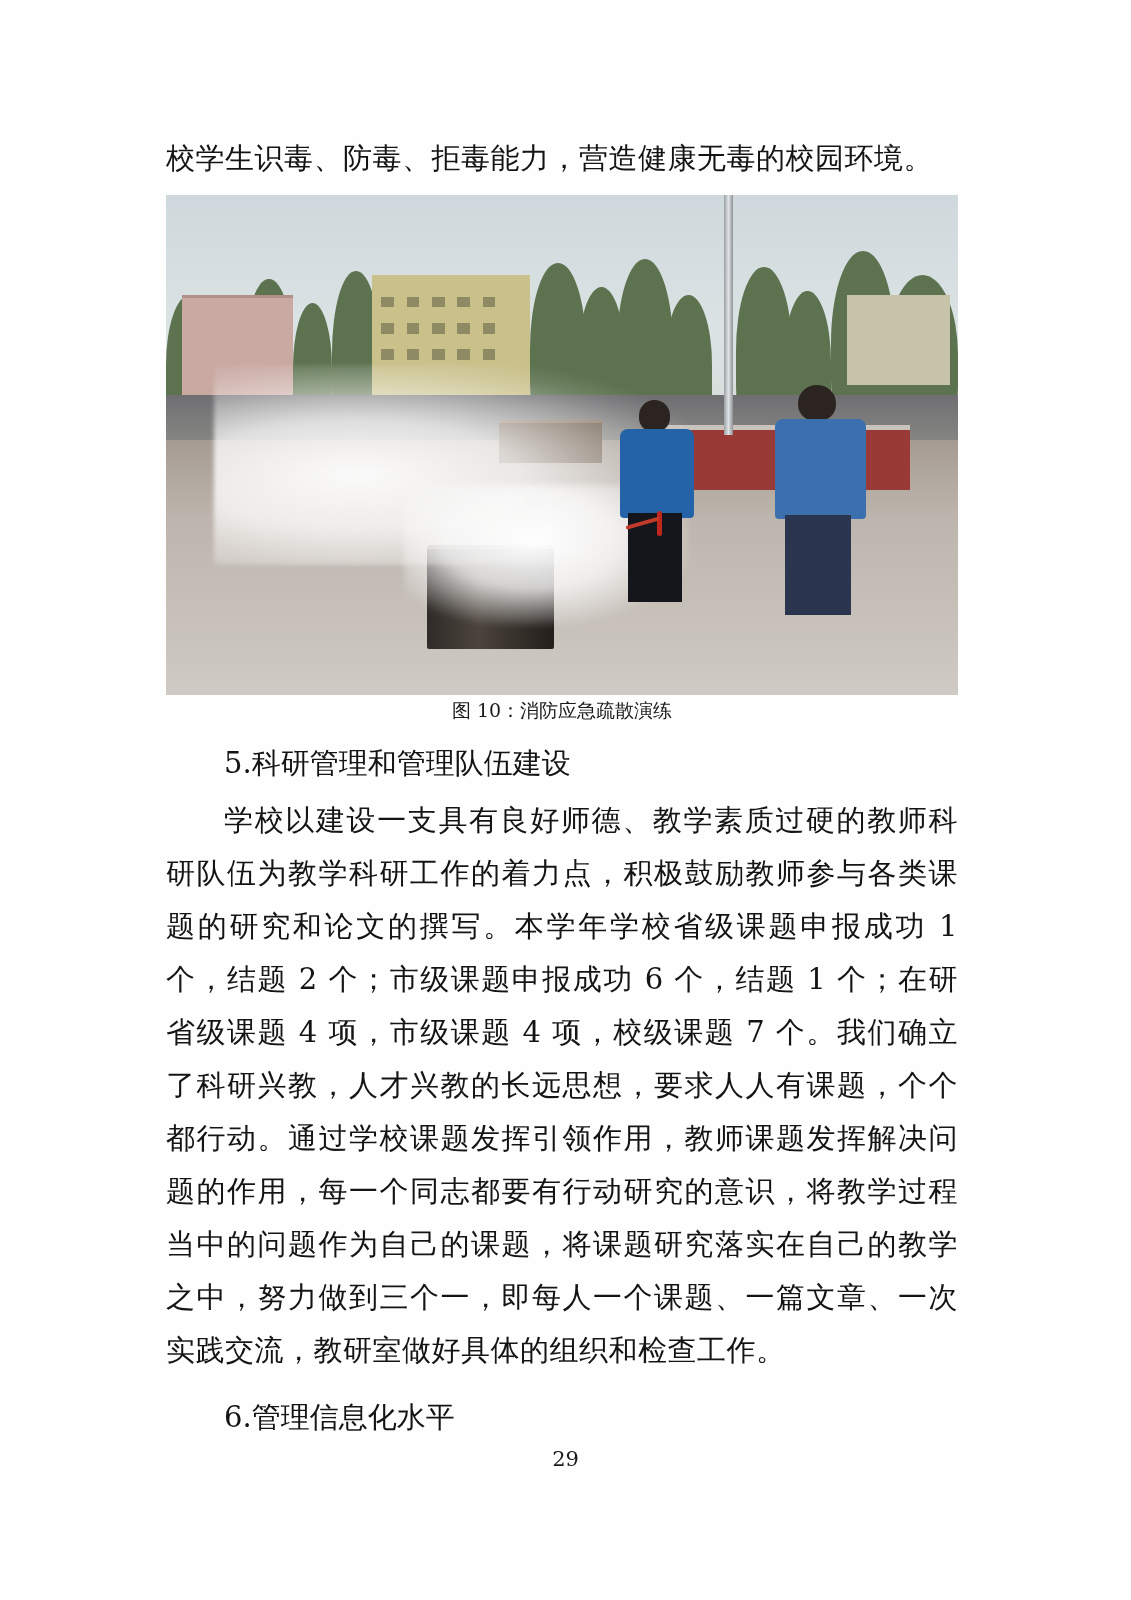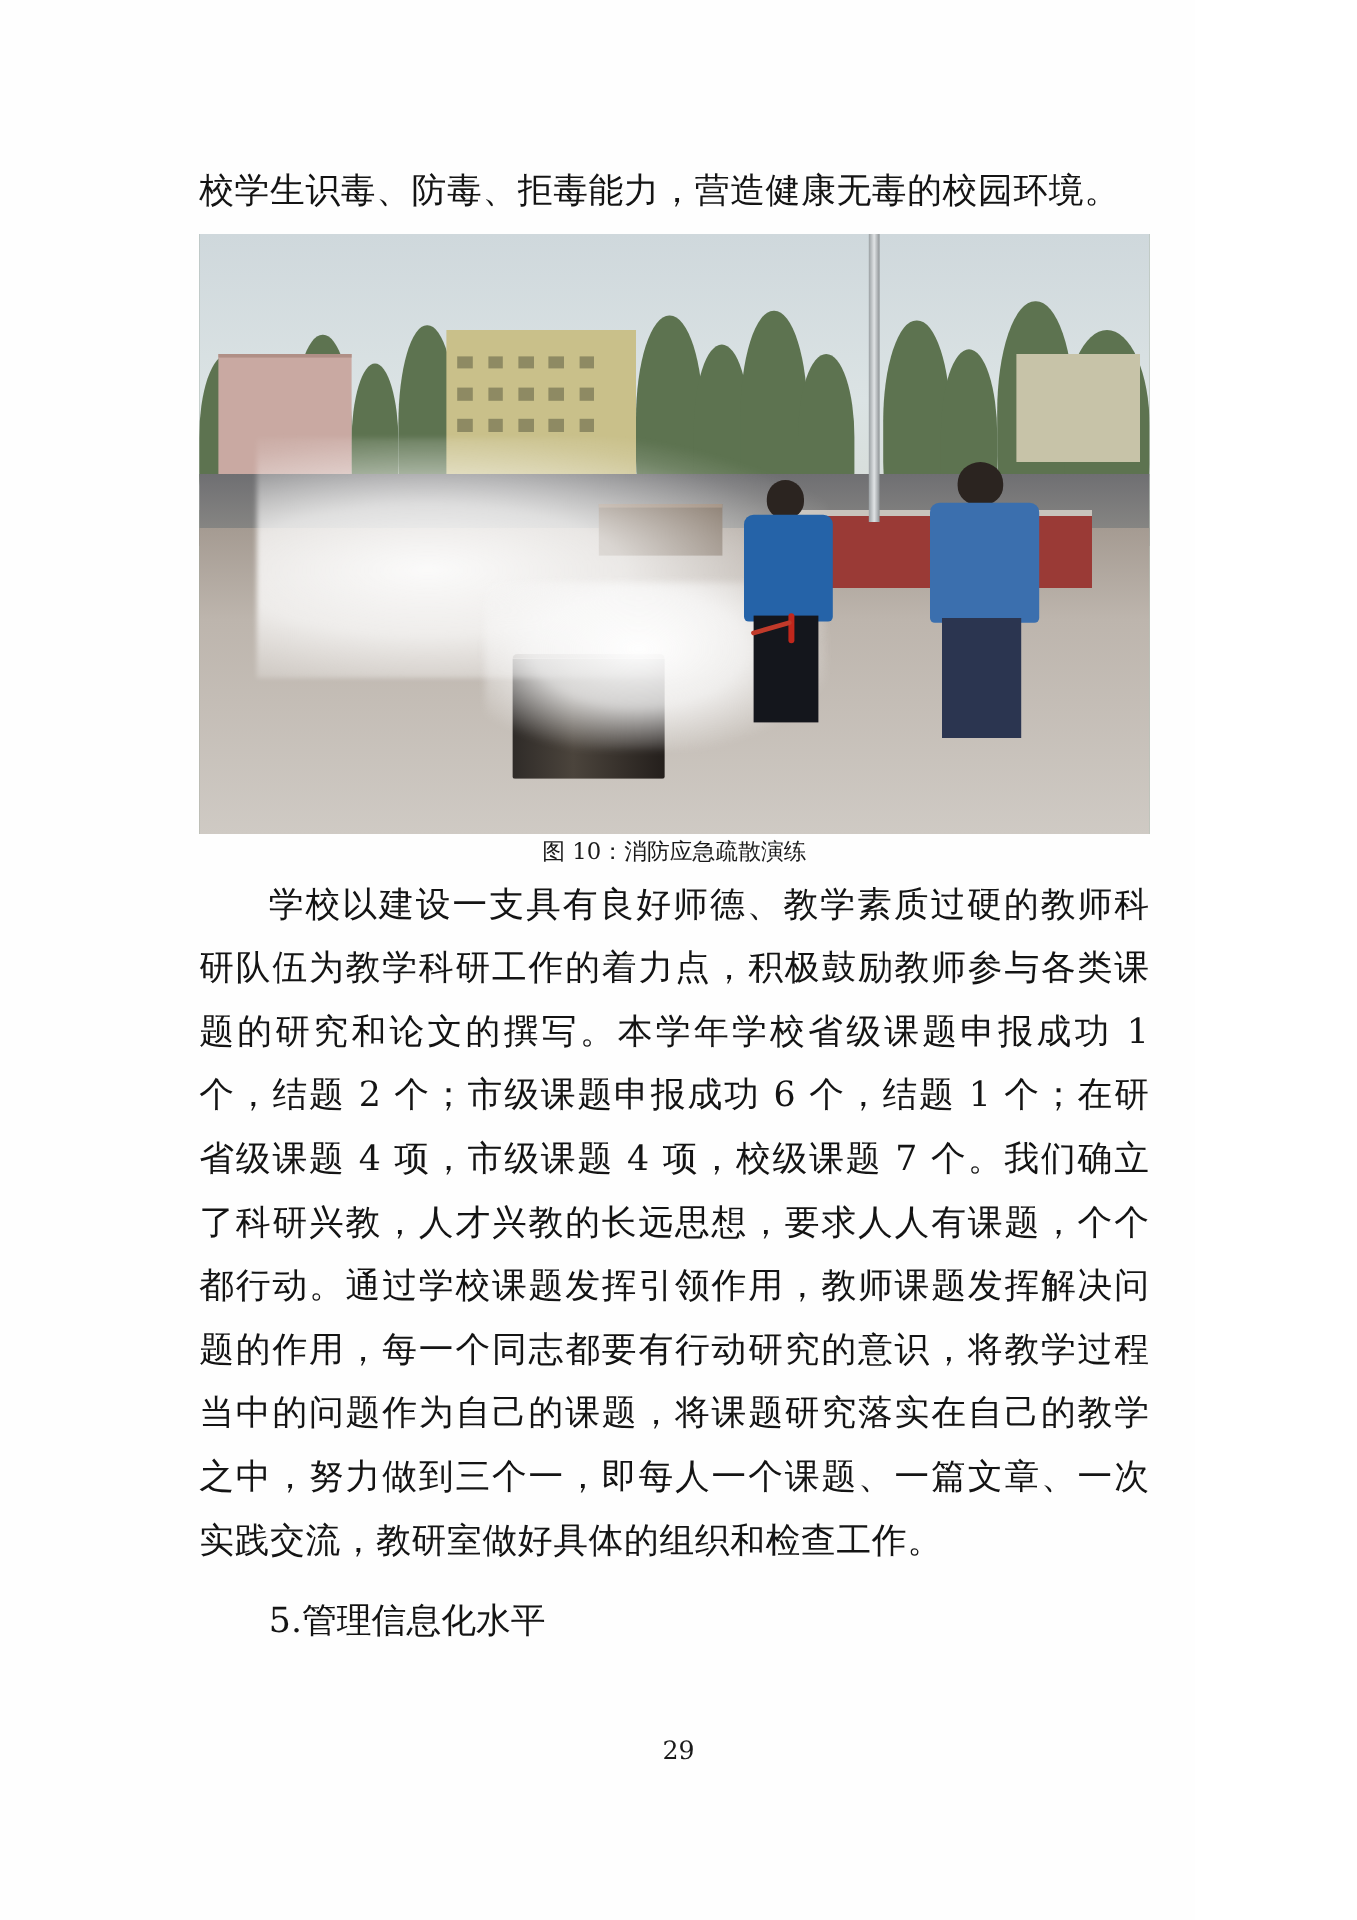--- a/index.html
+++ b/index.html
@@ -240,21 +240,22 @@
 
         <div class="ph-person-b">
           <div class="ph-head"></div>
           <div class="ph-jacket-blue" style="background:#3b6fae;"></div>
           <div class="ph-legs" style="background:#2b3550;"></div>
         </div>
       </div>
       <div class="fig-caption">图 10：消防应急疏散演练</div>
     </div>
 
+    <p class="section-head">5.科研管理和管理队伍建设</p>
 
     <p class="para indent body-block">学校以建设一支具有良好师德、教学素质过硬的教师科研队伍为教学科研工作的着力点，积极鼓励教师参与各类课题的研究和论文的撰写。本学年学校省级课题申报成功 1 个，结题 2 个；市级课题申报成功 6 个，结题 1 个；在研省级课题 4 项，市级课题 4 项，校级课题 7 个。我们确立了科研兴教，人才兴教的长远思想，要求人人有课题，个个都行动。通过学校课题发挥引领作用，教师课题发挥解决问题的作用，每一个同志都要有行动研究的意识，将教学过程当中的问题作为自己的课题，将课题研究落实在自己的教学之中，努力做到三个一，即每人一个课题、一篇文章、一次实践交流，教研室做好具体的组织和检查工作。</p>
 
-    <p class="section-head">5.管理信息化水平</p>
+    <p class="section-head">6.管理信息化水平</p>
 
   </div>
 
   <div class="page-number">29</div>
 </div>
 
 </body></html>

